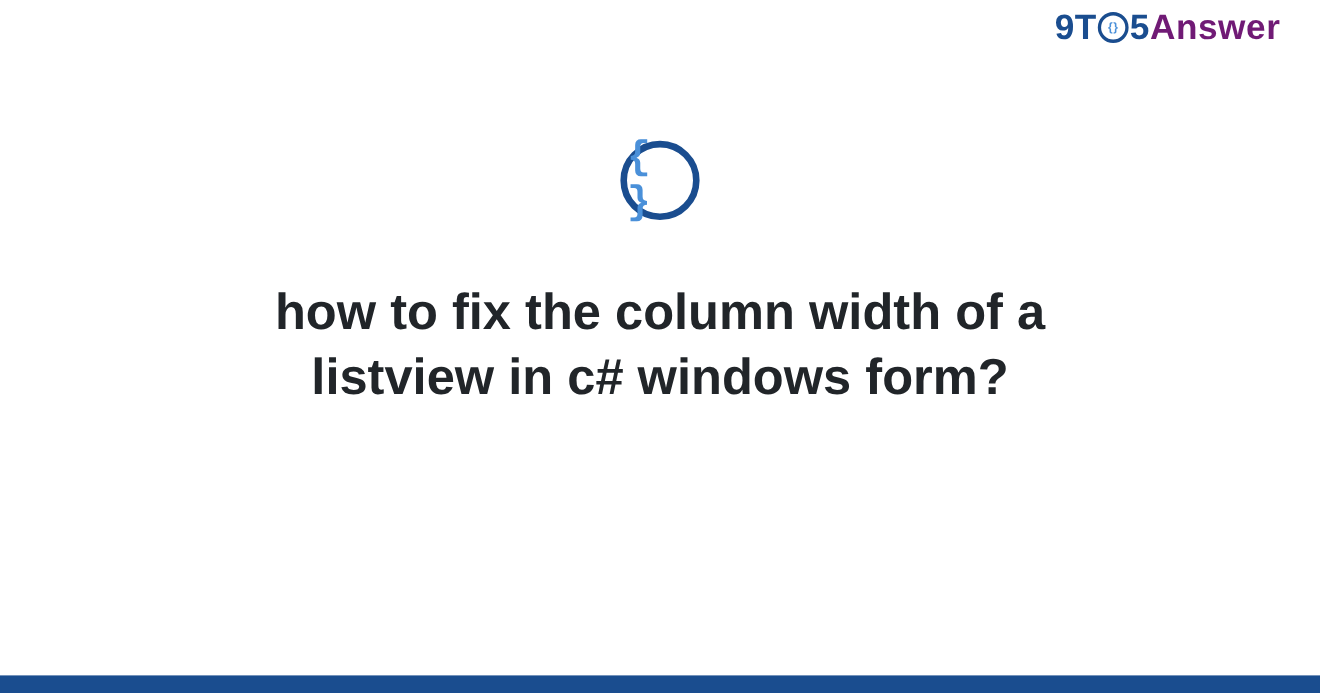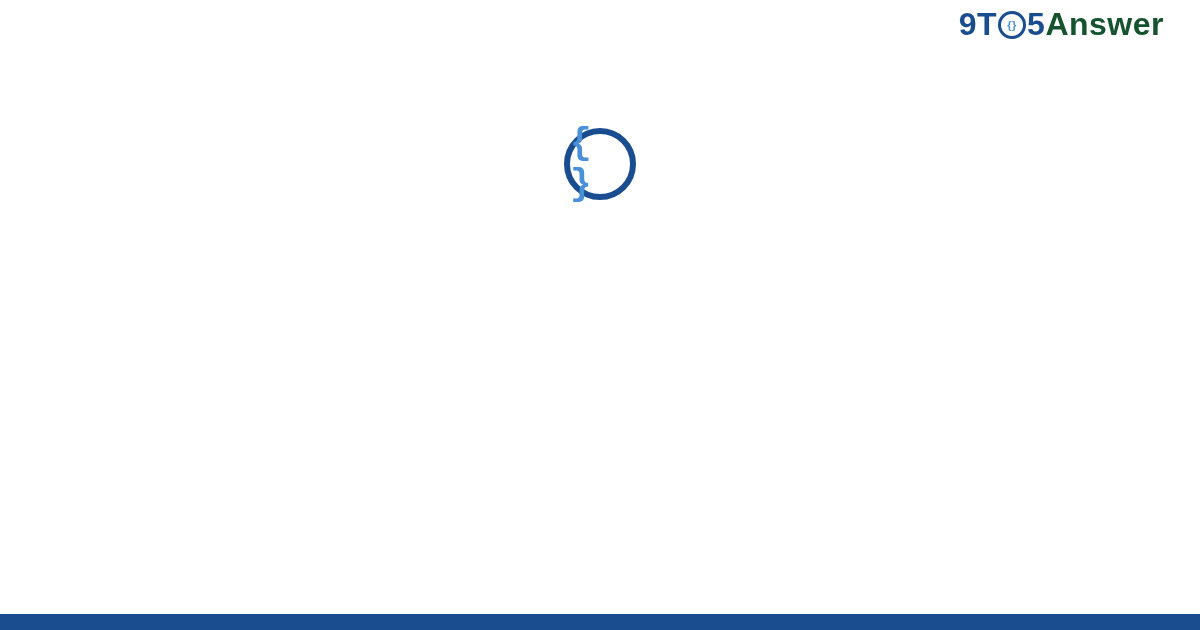--- a/index.html
+++ b/index.html
@@ -43,21 +43,21 @@
     }
     .logo-o-inner {
       font-size: 11px;
       color: #4a90d9;
       font-weight: 700;
     }
     .logo-5 {
       color: #1a4d8f;
     }
     .logo-answer {
-      color: #14532d;
+      color: #701a75;
     }
     .content {
       position: absolute;
       top: 128px;
       left: 0;
       right: 0;
       display: flex;
       flex-direction: column;
       align-items: center;
     }
@@ -104,15 +104,16 @@
     <span class="logo-9t">9T</span><span class="logo-o">
         <span class="logo-o-inner">{}</span>
       </span><span class="logo-5">5</span><span class="logo-answer">Answer</span>
   </div>
 </div>
 
 <div class="content">
   <div class="badge-icon">
     <span class="badge-braces">{ }</span>
   </div>
+  <h1 class="title">how to fix the column width of a listview in c# windows form?</h1>
 </div>
 
 <div class="footer-bar"></div>
 
 </body></html>

